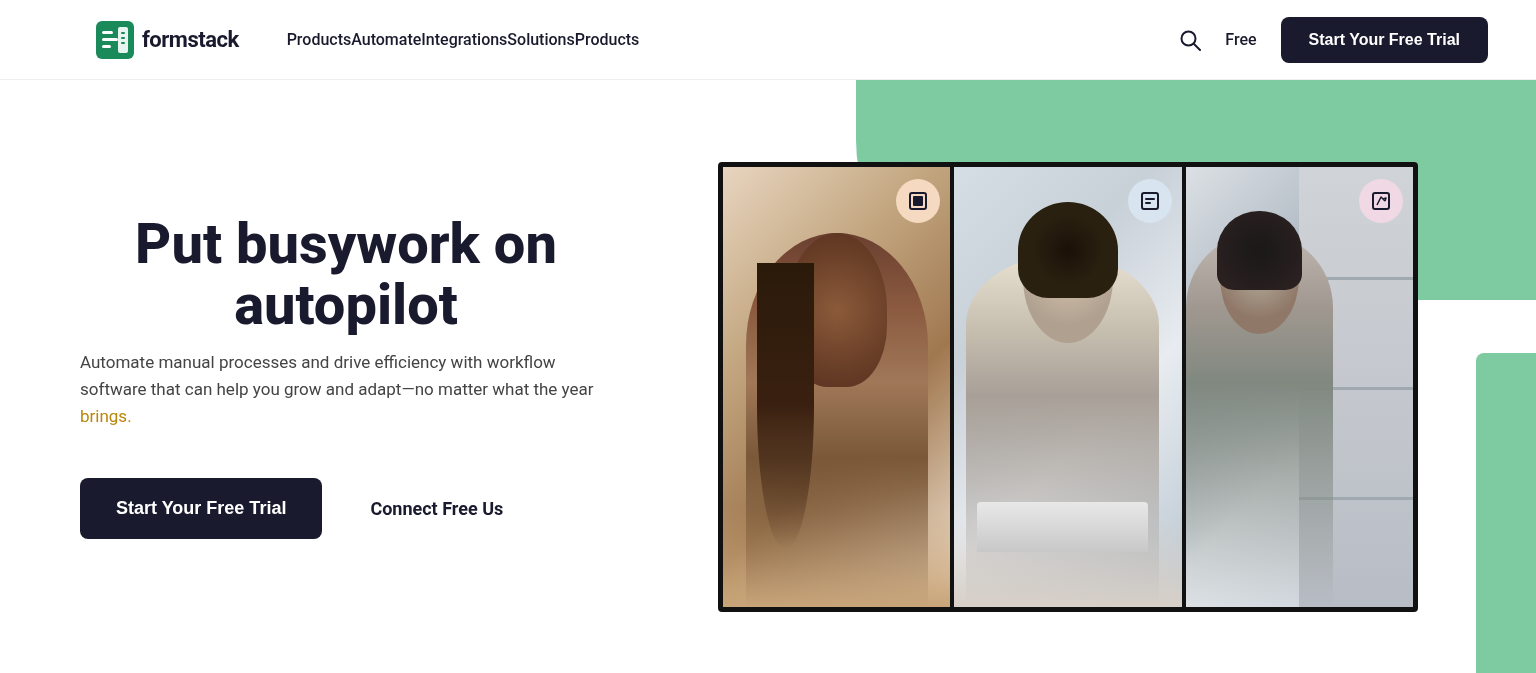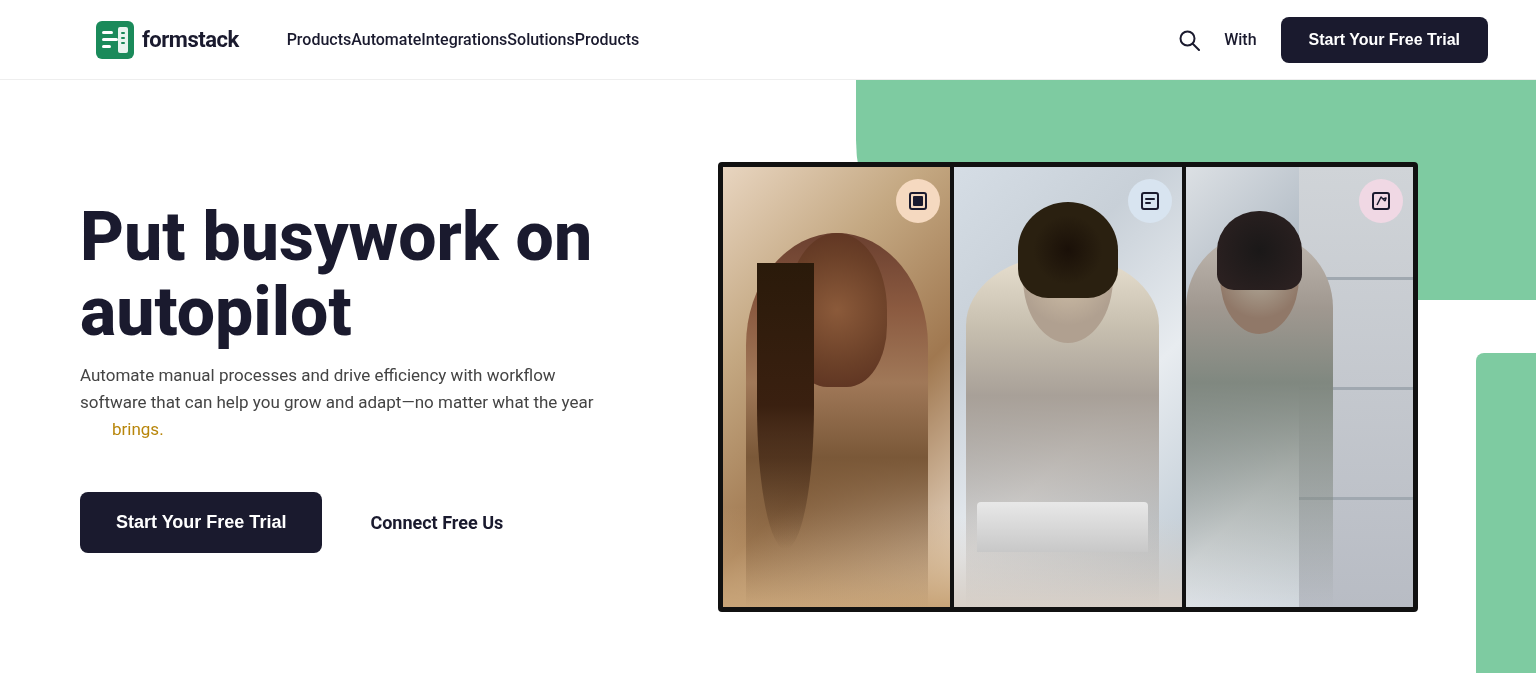--- a/index.html
+++ b/index.html
@@ -87,25 +87,26 @@
       align-items: center;
       min-height: 593px;
       position: relative;
       overflow: hidden;
     }
     .hero-left {
       flex: 0 0 660px;
       padding: 80px 48px 80px 80px;
     }
     .hero-headline {
-      font-size: 68px;
+      font-size: 56px;
       font-weight: 800;
       color: #1a1a2e;
       line-height: 1.1;
       margin-bottom: 12px;
+      text-align: center;
     }
     .hero-subtext {
       font-size: 17px;
       color: #444;
       line-height: 1.6;
       max-width: 560px;
       margin-bottom: 48px;
     }
     .hero-subtext span {
       color: #b8860b;
@@ -262,33 +263,33 @@
     <li><a href="#">Products</a></li>
   </ul>
 
   <div class="nav-right">
     <button class="search-icon-btn" aria-label="Search">
       <svg width="22" height="22" viewBox="0 0 22 22" fill="none">
         <circle cx="9.5" cy="9.5" r="7" stroke="#1a1a2e" stroke-width="2"></circle>
         <line x1="15" y1="15" x2="21" y2="21" stroke="#1a1a2e" stroke-width="2" stroke-linecap="round"></line>
       </svg>
     </button>
-    <a class="login-link" href="#">With</a>
+    <a class="login-link" href="#">Free</a>
     <button class="cta-nav-btn">Start Your Free Trial</button>
   </div>
 </nav>
 
 <section class="hero">
   <div class="hero-left">
     <h1 class="hero-headline">
       <span>Put busywork on</span><br>
       <span>autopilot</span>
     </h1>
     <p class="hero-subtext">
-      Automate manual processes and drive efficiency with workflow software that can help you grow and adapt—no matter what the year <span style="color:#b8860b;margin-left:32px;">brings.</span>
+      Automate manual processes and drive efficiency with workflow software that can help you grow and adapt—no matter what the year <span style="color:#b8860b;">brings.</span>
     </p>
     <div class="hero-ctas">
       <button class="cta-primary">Start Your Free Trial</button>
       <a class="cta-secondary" href="#">Connect Free Us</a>
     </div>
   </div>
 
   <div class="hero-right">
 
     <div class="green-shape-top"></div>

